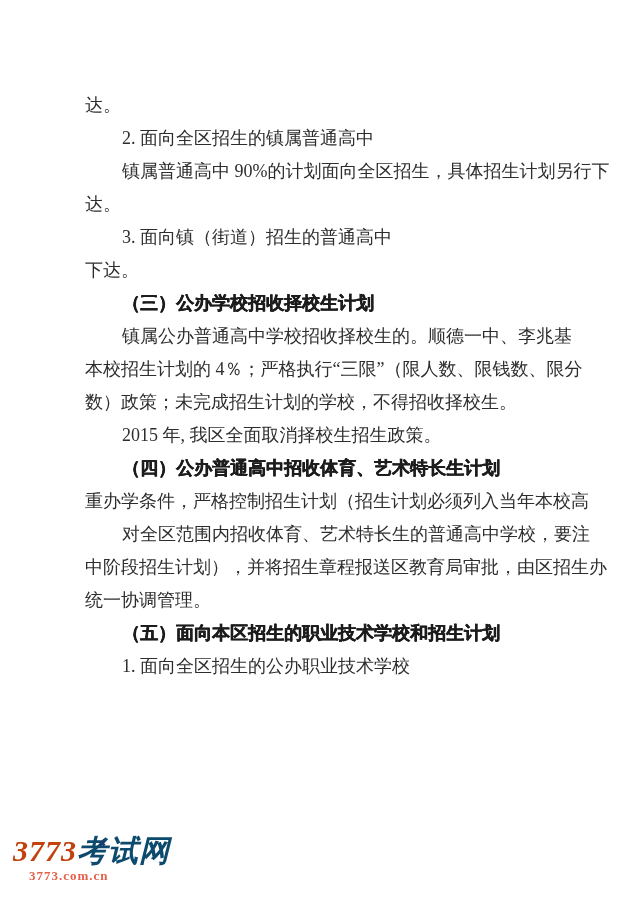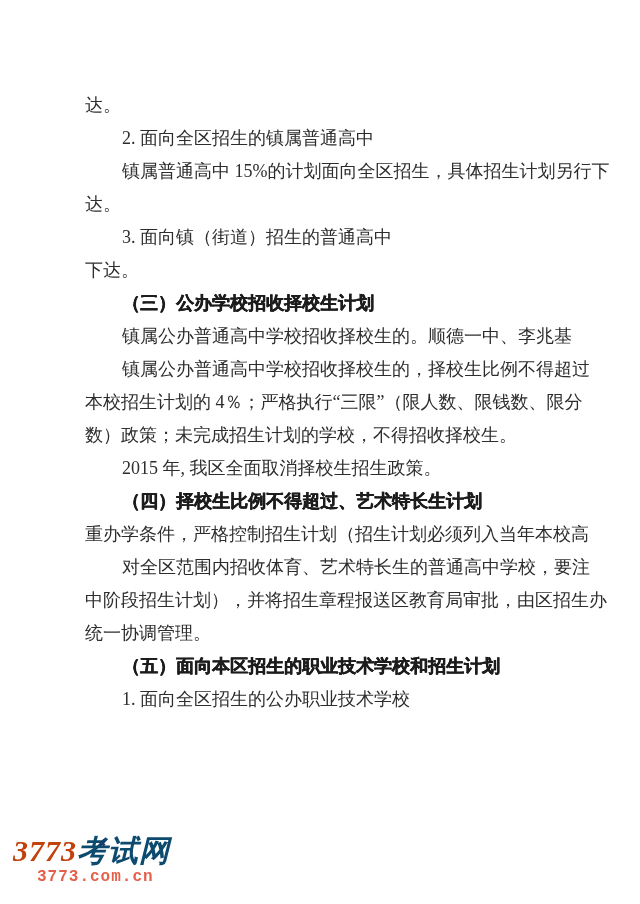--- a/index.html
+++ b/index.html
@@ -52,24 +52,24 @@
   }
   .wm-brand .wm-number {
     
   }
   .wm-brand .wm-name {
     
     text-shadow: 0 0 1px rgba(255,255,255,0.9);
   }
   .wm-url {
     margin-top: 3px;
-    margin-left: 24px;
-    font-family: Liberation Mono, monospace;
+    margin-left: 16px;
+    font-family: Liberation Serif, serif;
     font-weight: bold;
-    font-size: 16px;
+    font-size: 13px;
     letter-spacing: 1px;
     white-space: nowrap;
   }
   .page-number {
     position: absolute;
     left: 99px;
     top: 835px;
     font-size: 13px;
     font-weight: bold;
     color: #20386e;
@@ -77,31 +77,30 @@
   }
 </style>
 </head>
 <body>
 
 <div class="page">
 
   <div class="content" id="doc-content" style="color: rgb(45, 45, 45);">
       <div class="line">达。</div>
       <div class="line indent">2. 面向全区招生的镇属普通高中</div>
-      <div class="line indent">镇属普通高中 15%的计划面向全区招生，具体招生计划另行下</div>
+      <div class="line indent">镇属普通高中 90%的计划面向全区招生，具体招生计划另行下</div>
       <div class="line">达。</div>
       <div class="line indent">3. 面向镇（街道）招生的普通高中</div>
       <div class="line">下达。</div>
       <div class="line indent bold">（三）公办学校招收择校生计划</div>
       <div class="line indent">镇属公办普通高中学校招收择校生的。顺德一中、李兆基</div>
-      <div class="line indent">镇属公办普通高中学校招收择校生的，择校生比例不得超过</div>
       <div class="line">本校招生计划的 4％；严格执行“三限”（限人数、限钱数、限分</div>
       <div class="line">数）政策；未完成招生计划的学校，不得招收择校生。</div>
       <div class="line indent">2015 年, 我区全面取消择校生招生政策。</div>
-      <div class="line indent bold">（四）择校生比例不得超过、艺术特长生计划</div>
+      <div class="line indent bold">（四）公办普通高中招收体育、艺术特长生计划</div>
       <div class="line">重办学条件，严格控制招生计划（招生计划必须列入当年本校高</div>
       <div class="line indent">对全区范围内招收体育、艺术特长生的普通高中学校，要注</div>
       <div class="line">中阶段招生计划），并将招生章程报送区教育局审批，由区招生办</div>
       <div class="line">统一协调管理。</div>
       <div class="line indent bold">（五）面向本区招生的职业技术学校和招生计划</div>
       <div class="line indent">1. 面向全区招生的公办职业技术学校</div>
     </div>
 
   <div class="page-number">4</div>
 

